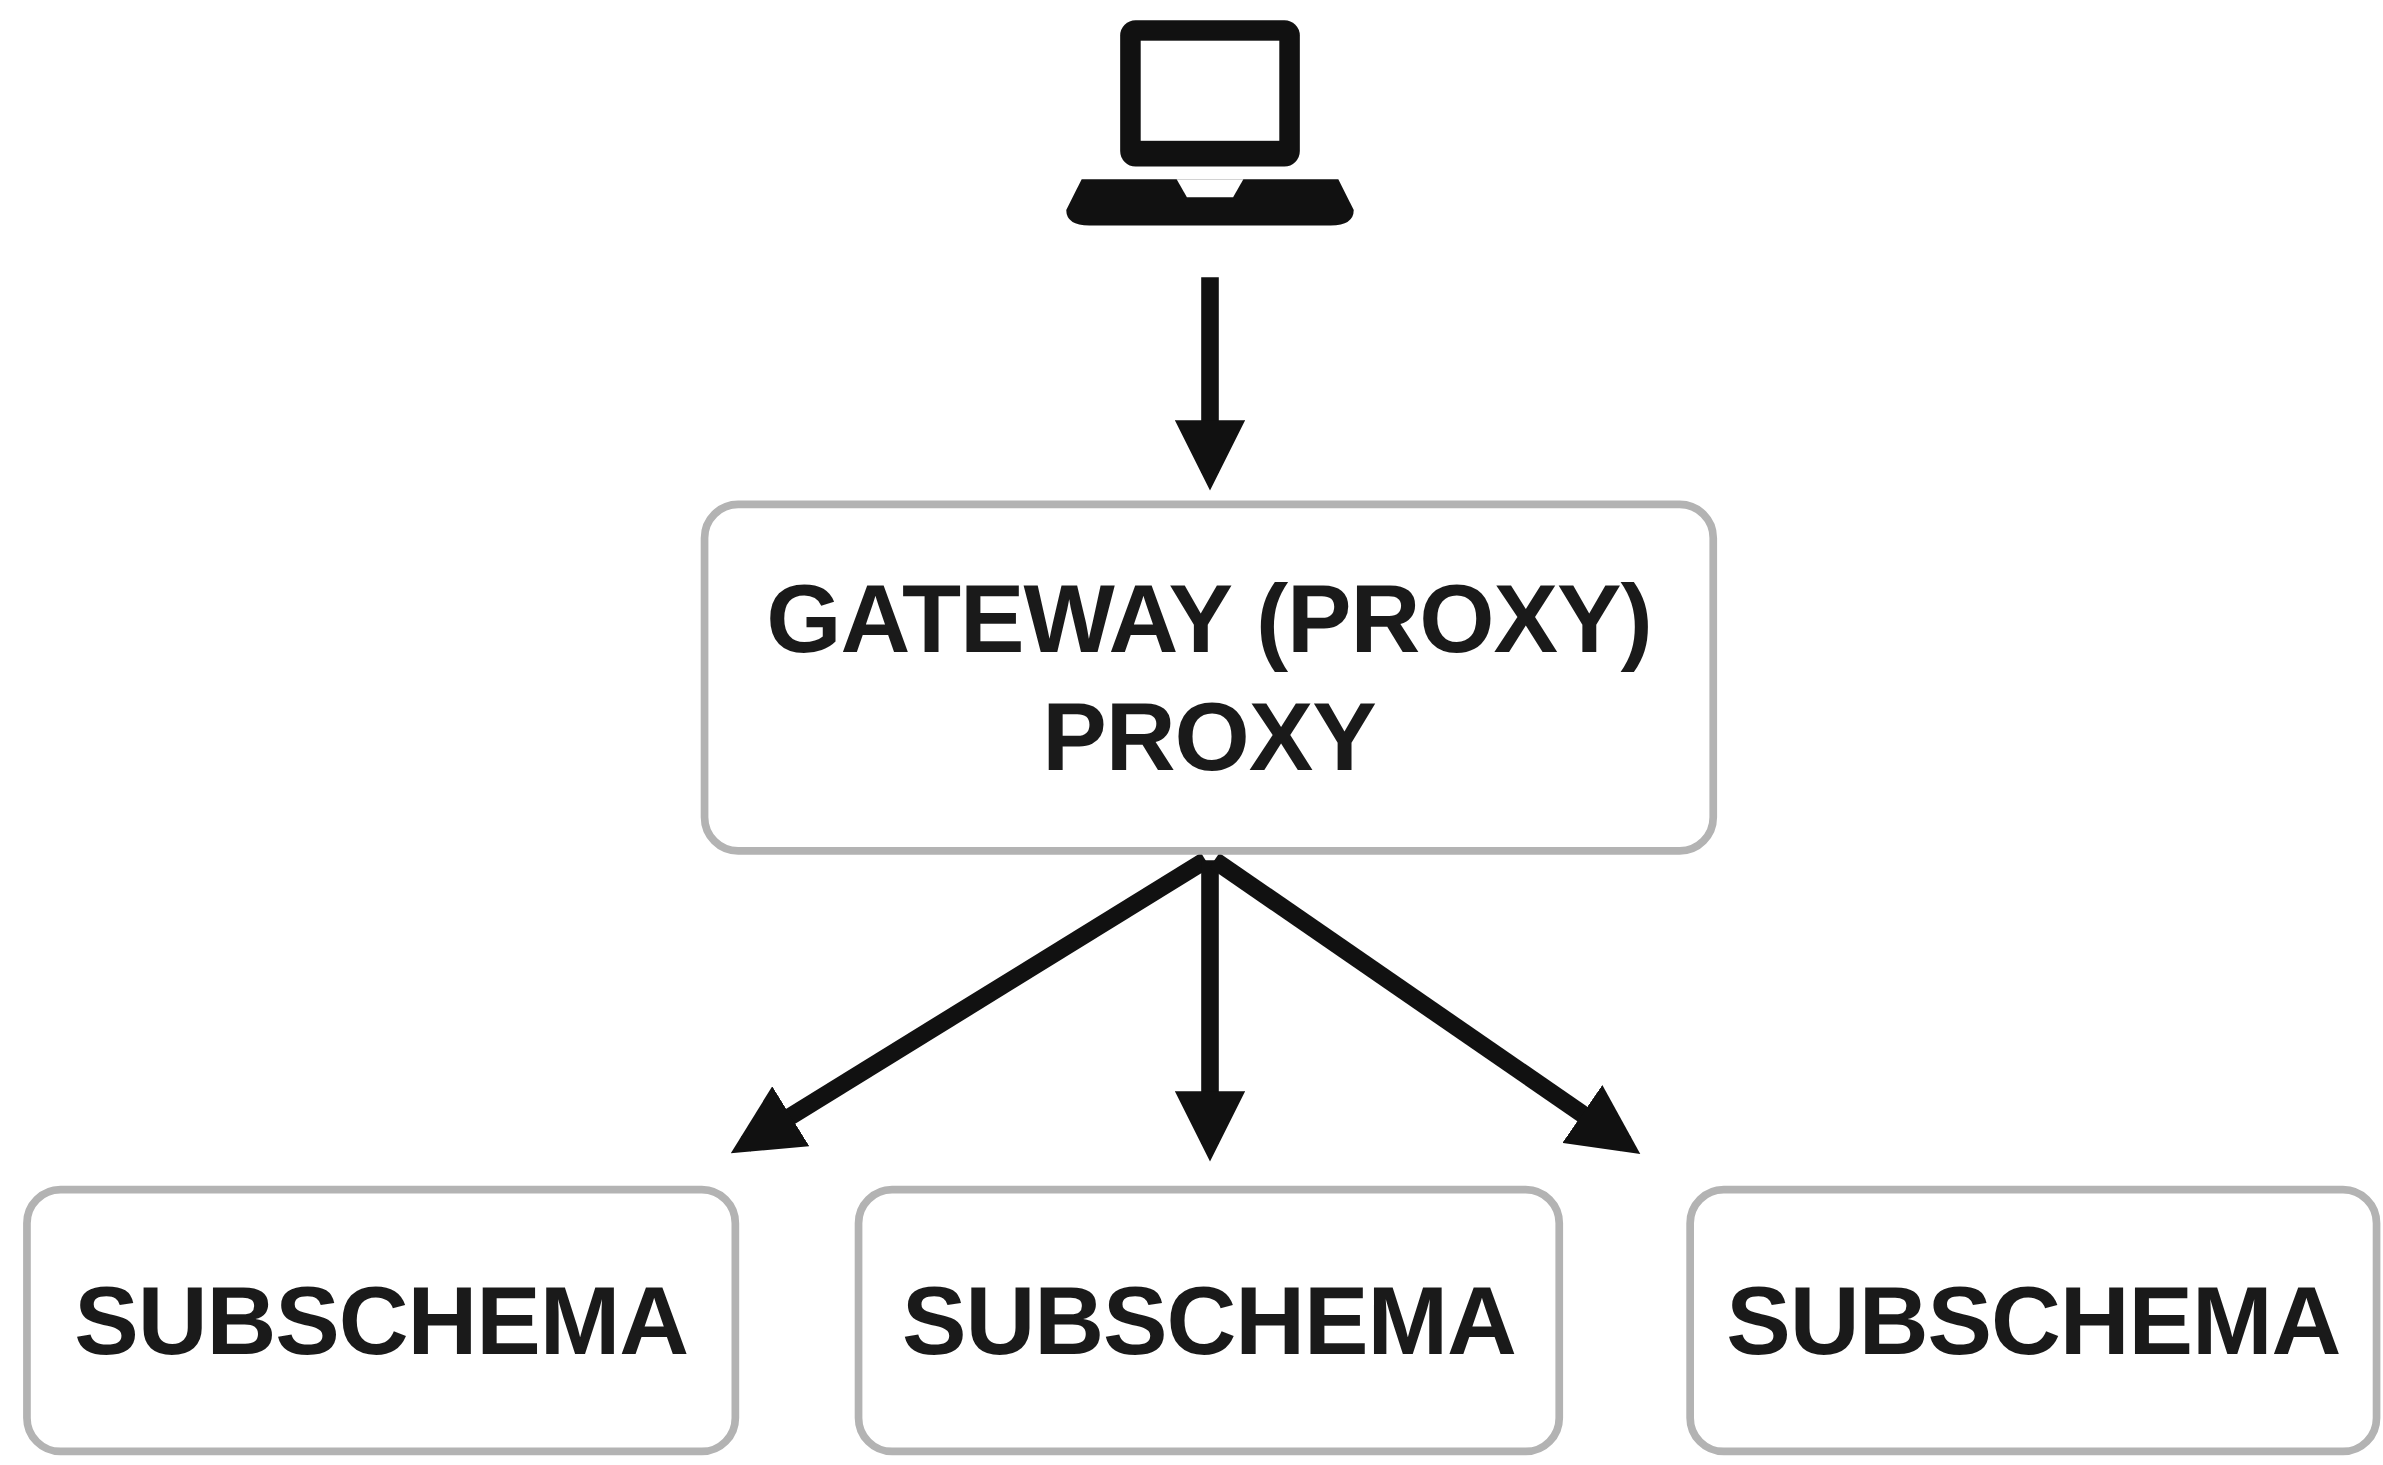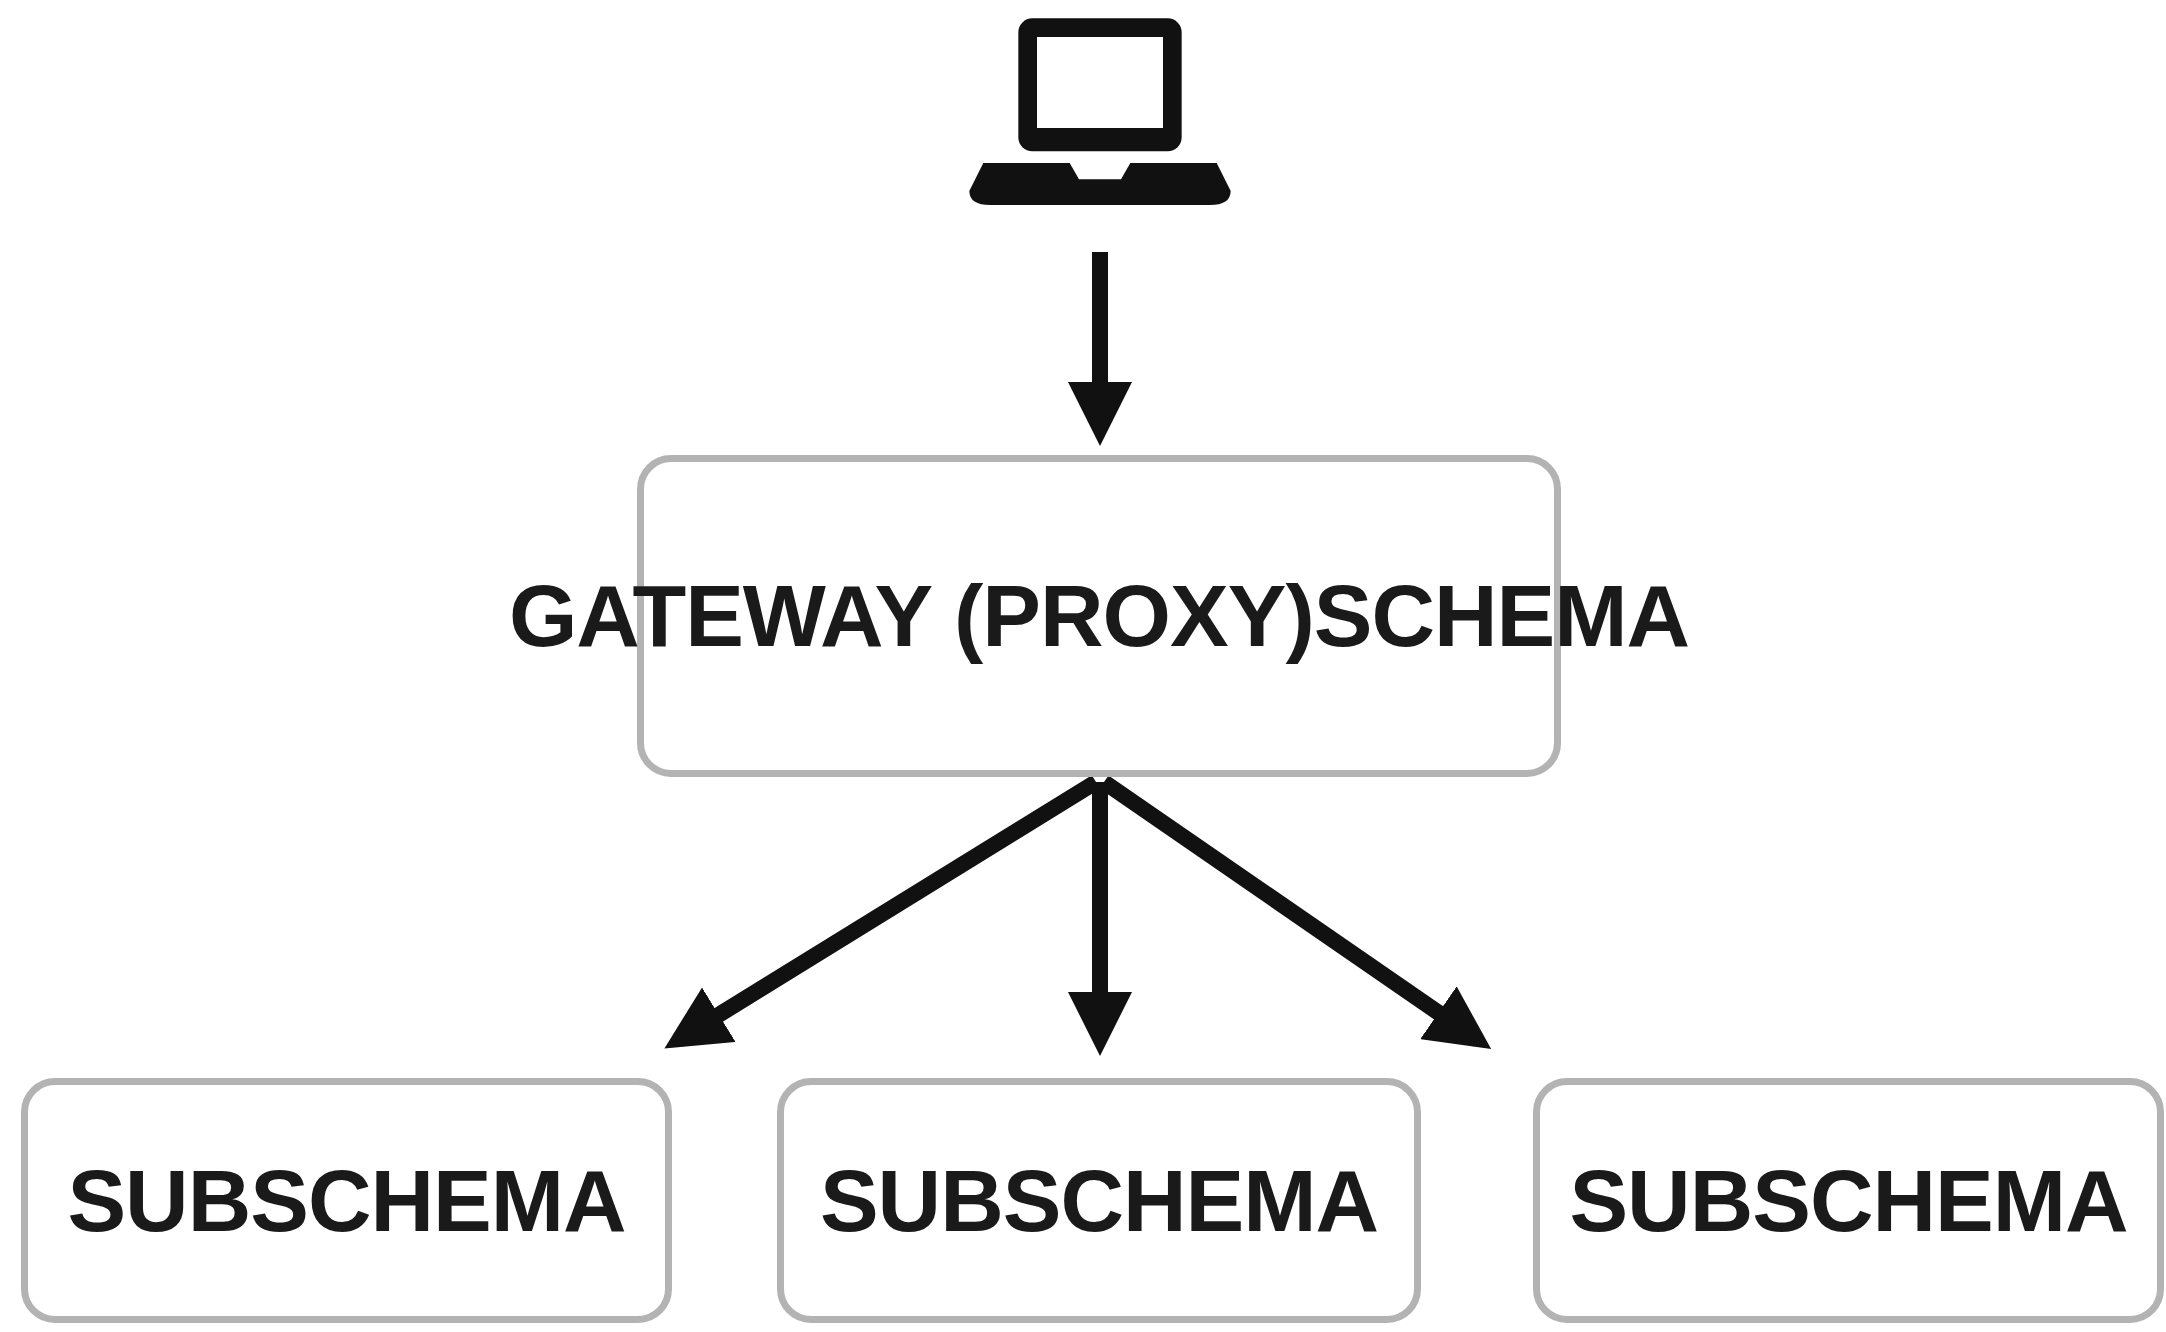--- a/index.html
+++ b/index.html
@@ -21,21 +21,21 @@
     top: 0;
     width: 2166px;
     height: 1332px;
   }
   .node {
     position: absolute;
     background: #ffffff;
     border: 7px solid #b3b3b3;
     border-radius: 34px;
     display: flex;
-    flex-direction: row;
+    flex-direction: column;
     align-items: center;
     justify-content: center;
     text-align: center;
     box-sizing: border-box;
   }
   .node .label {
     font-weight: 700;
     color: #1a1a1a;
     font-size: 88px;
     line-height: 1.22;
@@ -93,21 +93,21 @@
       </marker>
     </defs>
     <line x1="1100" y1="252" x2="1100" y2="430" stroke="#111111" stroke-width="16" marker-end="url(#arrowhead)"></line>
     <line x1="1096" y1="782" x2="678" y2="1040" stroke="#111111" stroke-width="16" marker-end="url(#arrowhead)"></line>
     <line x1="1100" y1="782" x2="1100" y2="1040" stroke="#111111" stroke-width="16" marker-end="url(#arrowhead)"></line>
     <line x1="1104" y1="782" x2="1478" y2="1040" stroke="#111111" stroke-width="16" marker-end="url(#arrowhead)"></line>
   </svg>
 
   <div class="node" id="gateway-box">
     <div class="label">GATEWAY (PROXY)</div>
-    <div class="label">SCHEMA</div>
+    <div class="label">PROXY</div>
   </div>
 
   <div class="node" id="subschema-box-1">
     <div class="label">SUBSCHEMA</div>
   </div>
 
   <div class="node" id="subschema-box-2">
     <div class="label">SUBSCHEMA</div>
   </div>
 

